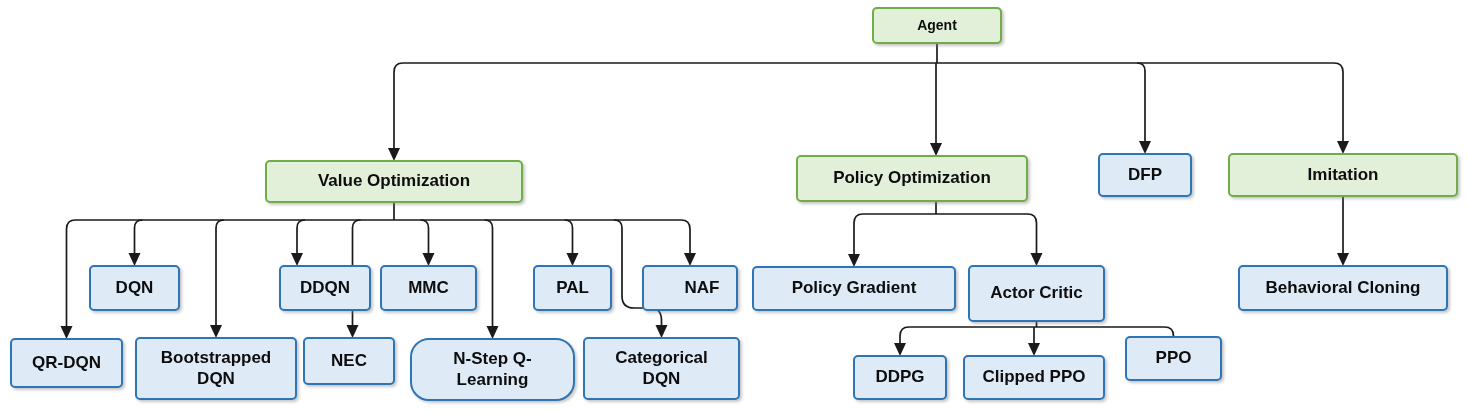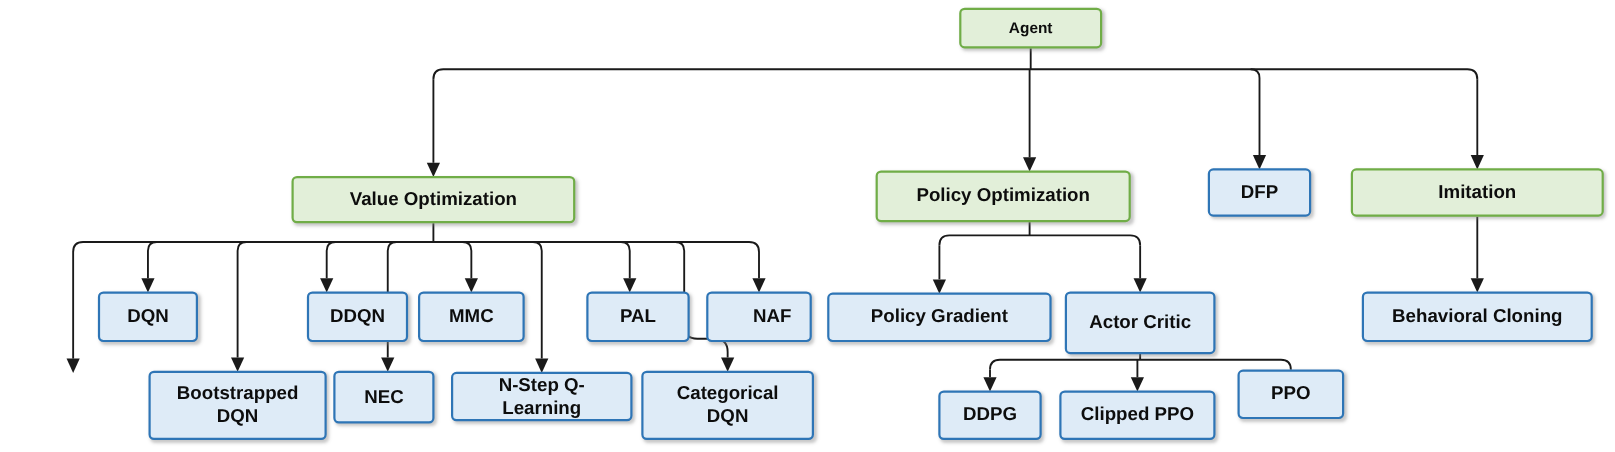--- a/index.html
+++ b/index.html
@@ -27,30 +27,30 @@
 
   #n-agent{left:872px;top:7px;width:130px;height:37px;font-size:14px;}
   #n-value_optimization{left:265px;top:160px;width:258px;height:43px;}
   #n-policy_optimization{left:796px;top:155px;width:232px;height:47px;}
   #n-dfp{left:1098px;top:153px;width:94px;height:44px;}
   #n-imitation{left:1228px;top:153px;width:230px;height:44px;}
 
   #n-dqn{left:89px;top:265px;width:91px;height:46px;}
   #n-ddqn{left:251px;top:265px;width:92px;height:46px;margin-left:28px;}
   #n-mmc{left:380px;top:265px;width:97px;height:46px;}
-  #n-pal{left:533px;top:265px;width:94px;height:46px;}
+  #n-pal{left:533px;top:265px;width:79px;height:46px;}
   #n-naf{left:642px;top:265px;width:96px;height:46px;padding-left:34px;}
   #n-policy_gradient{left:752px;top:266px;width:204px;height:45px;}
   #n-actor_critic{left:968px;top:265px;width:137px;height:57px;}
   #n-behavioral_cloning{left:1238px;top:265px;width:210px;height:46px;}
 
   #n-qr_dqn{left:10px;top:338px;width:113px;height:50px;}
   #n-bootstrapped_dqn{left:135px;top:337px;width:162px;height:63px;}
   #n-nec{left:303px;top:337px;width:92px;height:48px;}
-  #n-n_step{left:410px;top:338px;width:165px;height:45px;padding:0 16px;}
+  #n-n_step{left:410px;top:338px;width:165px;height:63px;padding:0 16px;border-radius:19px;}
   #n-categorical_dqn{left:583px;top:337px;width:157px;height:63px;padding:0 32px;}
   #n-ddpg{left:853px;top:355px;width:94px;height:45px;}
   #n-clipped_ppo{left:963px;top:355px;width:142px;height:45px;}
   #n-ppo{left:1125px;top:336px;width:97px;height:45px;}
 </style>
 </head>
 <body>
 
 <div id="canvas">
   <svg id="edges" width="1468" height="411">
@@ -112,20 +112,21 @@
 
   <div class="node green" id="n-imitation">Imitation</div>
   <div class="node blue" id="n-ddqn">DDQN</div>
   <div class="node blue" id="n-mmc">MMC</div>
   <div class="node blue" id="n-pal">PAL</div>
   <div class="node blue" id="n-naf">NAF</div>
   <div class="node blue" id="n-policy_gradient">Policy Gradient</div>
   <div class="node blue" id="n-actor_critic">Actor Critic</div>
   <div class="node blue" id="n-behavioral_cloning">Behavioral Cloning</div>
 
+  <div class="node blue" id="n-qr_dqn">QR-DQN</div>
   <div class="node blue" id="n-bootstrapped_dqn">Bootstrapped DQN</div>
   <div class="node blue" id="n-nec">NEC</div>
   <div class="node blue" id="n-n_step">N-Step Q-Learning</div>
   <div class="node blue" id="n-categorical_dqn">Categorical DQN</div>
   <div class="node blue" id="n-ddpg">DDPG</div>
   <div class="node blue" id="n-clipped_ppo">Clipped PPO</div>
   <div class="node blue" id="n-ppo">PPO</div>
 </div>
 
 </body></html>

